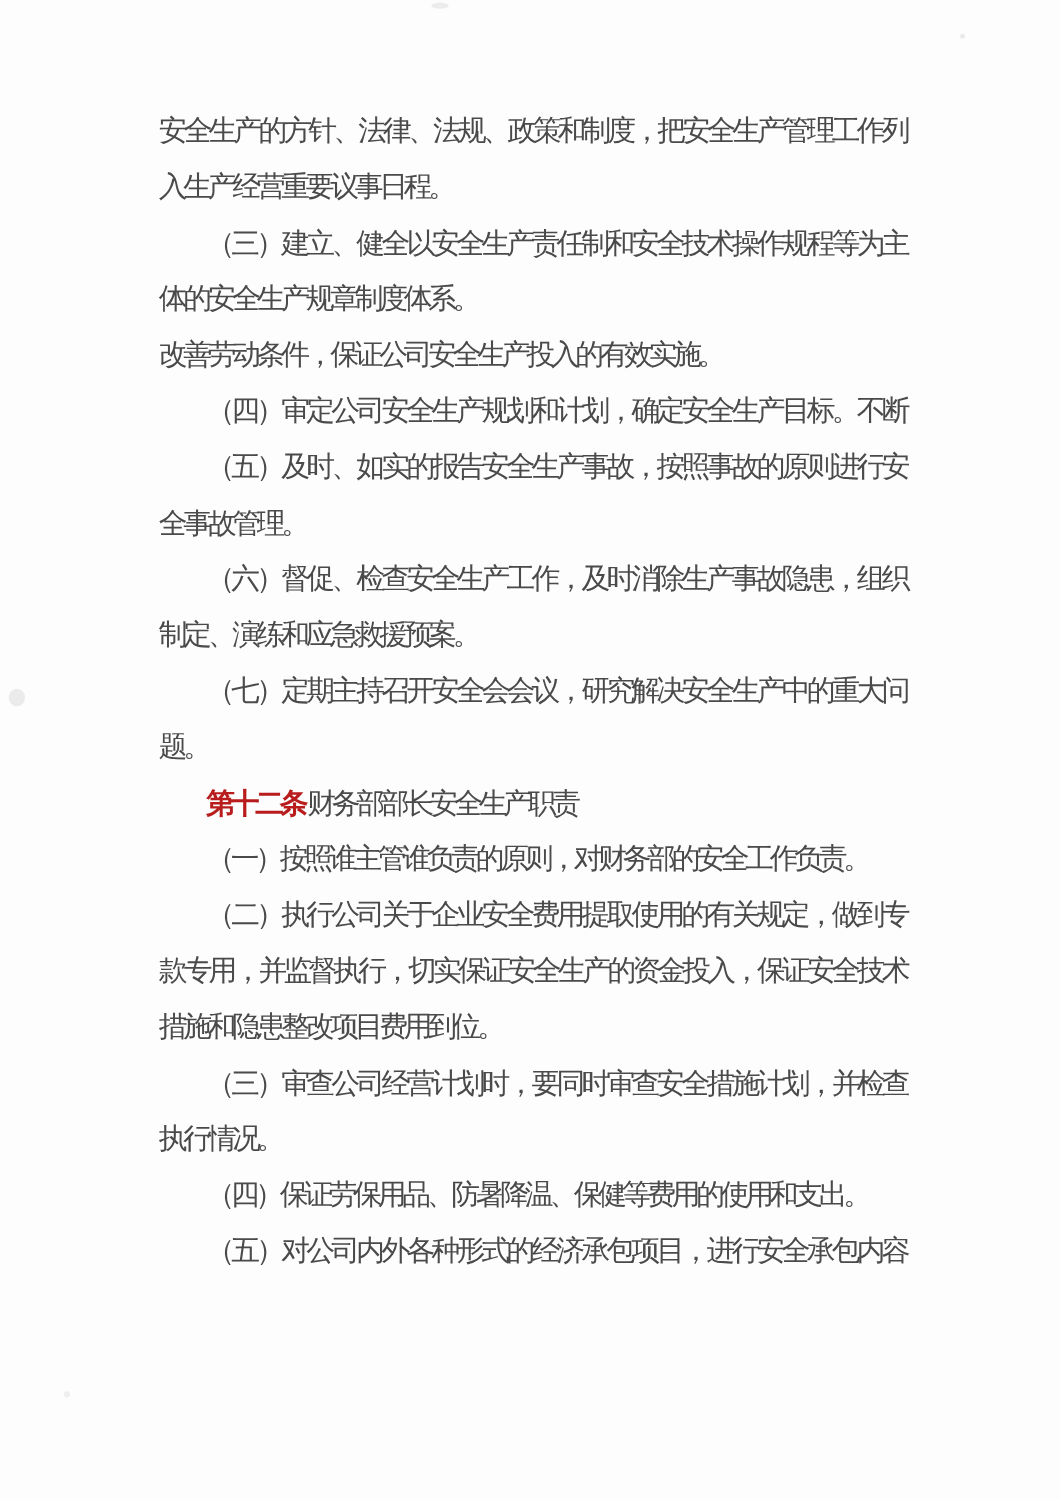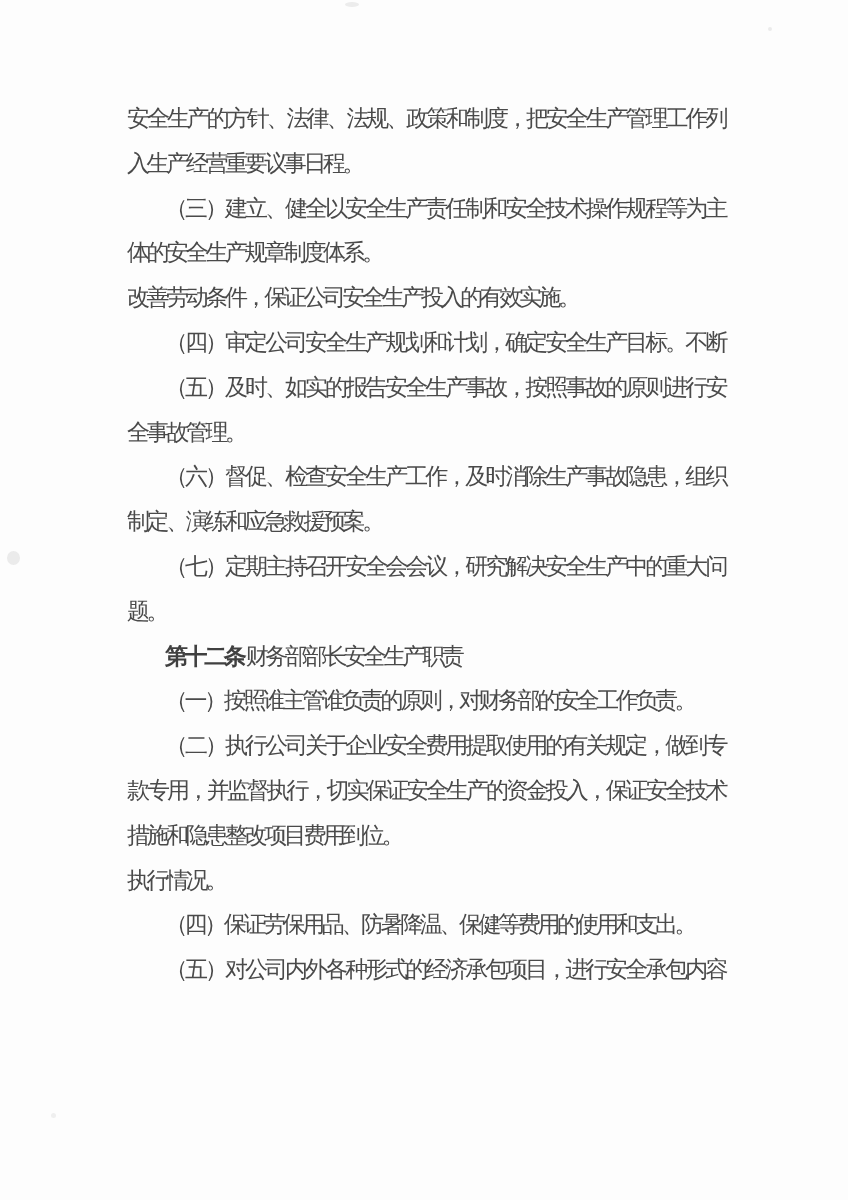--- a/index.html
+++ b/index.html
@@ -17,42 +17,42 @@
   .page {
     position: absolute;
     left: 0; top: 0;
     width: 848px;
     height: 1200px;
     background: #fdfdfd;
   }
   .text-block {
     position: absolute;
     left: 127px;
-    top: 97px;
+    top: 83px;
     width: 598px;
     color: #4a4a4a;
   }
   .doc-line {
     line-height: 44.8px;
     font-size: 23px;
     letter-spacing: -3.4px;
     white-space: nowrap;
     text-align: left;
   }
   .doc-line.fill {
     white-space: normal;
     text-align: justify;
     text-align-last: justify;
   }
   .doc-line.indent {
     padding-left: 38px;
   }
   .bold-prefix {
     font-weight: bold;
-    color: #404040;
+    color: #b91c1c;
   }
   
   .artifact {
     position: absolute;
     border-radius: 50%;
   }
   .a1 { left: 345px; top: 2px;   width: 14px; height: 5px;  background: #ececec; }
   .a2 { left: 768px; top: 27px;  width: 4px;  height: 4px;  background: #ebebeb; }
   .a3 { left: 7px;   top: 551px; width: 13px; height: 14px; background: #ebebeb; }
   .a4 { left: 51px;  top: 1113px;width: 5px;  height: 5px;  background: #efefef; }
@@ -72,20 +72,21 @@
       <div class="doc-line">全事故管理。</div>
       <div class="doc-line indent fill">（六）督促、检查安全生产工作，及时消除生产事故隐患，组织</div>
       <div class="doc-line">制定、演练和应急救援预案。</div>
       <div class="doc-line indent fill">（七）定期主持召开安全会会议，研究解决安全生产中的重大问</div>
       <div class="doc-line">题。</div>
       <div class="doc-line indent"><span class="bold-prefix">第十二条</span> 财务部部长安全生产职责</div>
       <div class="doc-line indent">（一）按照谁主管谁负责的原则，对财务部的安全工作负责。</div>
       <div class="doc-line indent fill">（二）执行公司关于企业安全费用提取使用的有关规定，做到专</div>
       <div class="doc-line fill">款专用，并监督执行，切实保证安全生产的资金投入，保证安全技术</div>
       <div class="doc-line">措施和隐患整改项目费用到位。</div>
+      <div class="doc-line indent fill">（三）审查公司经营计划时，要同时审查安全措施计划，并检查</div>
       <div class="doc-line">执行情况。</div>
       <div class="doc-line indent">（四）保证劳保用品、防暑降温、保健等费用的使用和支出。</div>
       <div class="doc-line indent fill">（五）对公司内外各种形式的经济承包项目，进行安全承包内容</div>
     </div>
   <div class="artifact a1"></div>
   <div class="artifact a2"></div>
   <div class="artifact a3"></div>
   <div class="artifact a4"></div>
 </div>
 

